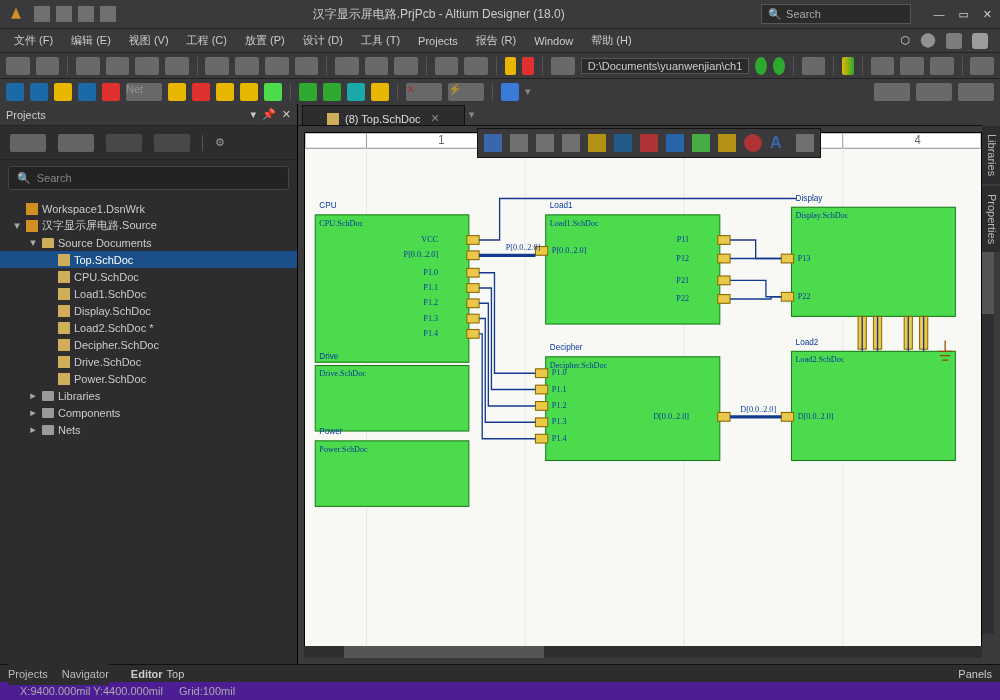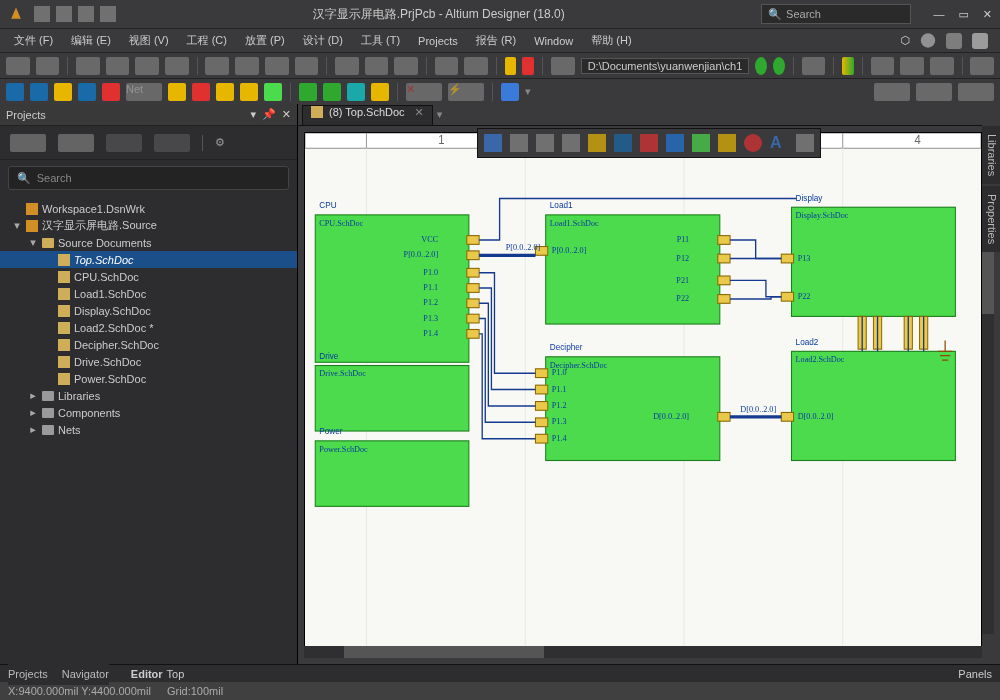--- a/index.html
+++ b/index.html
@@ -21,49 +21,49 @@
 .path-box { background:#2a2a2b; border:1px solid #555; padding:1px 6px; font-size:11px; color:#ccc; }
 .colorbtn { width:18px; height:18px; border-radius:2px;}
 .toolbar2 { height: 26px; background: #3a3a3c; display:flex; align-items:center; padding:0 6px; gap:6px; border-top:1px solid #222;}
 .main { display:flex; height: calc(700px - 28px - 24px - 26px - 26px - 18px - 18px); }
 .panel { width: 298px; background:#2d2d30; border-right:1px solid #000; display:flex; flex-direction:column;}
 .panel-hd { height:22px; background:#393939; display:flex; align-items:center; justify-content:space-between; padding:0 6px; border-bottom:1px solid #222;}
 .panel-icons { height:34px; display:flex; align-items:center; gap:12px; padding:0 10px; border-bottom:1px solid #222;}
 .panel-search { margin:6px 8px; background:#232324; border:1px solid #444; border-radius:3px; height:24px; display:flex; align-items:center; padding:0 8px; gap:6px; color:#888;}
 .tree { flex:1; overflow:auto; padding:4px 0; font-size:12px;}
 .tree-row { display:flex; align-items:center; height:17px; padding-left:8px; gap:4px; cursor:default;}
-.tree-row.sel { background:#1a4f8a; color:#fff;font-style:italic;}
+.tree-row.sel { background:#1a4f8a; color:#fff;}
 .tree-ind { display:inline-block; }
 .tw { color:#aaa; width:10px; text-align:center;}
 .fld { width:12px; height:10px; background:#cfae59; display:inline-block; border-radius:1px;}
 .fld.grey { background:#9a9a9a;}
 .doc-ic { width:12px; height:12px; background:#d18f26; display:inline-block;}
 .doc-ic.sch { background:#cfae59;}
 .panel-tabs { height:22px; background:#2d2d30; border-top:1px solid #111; display:flex; align-items:center; padding-left:8px; gap:14px; color:#bbb;}
 
 .editor { flex:1; display:flex; flex-direction:column; background:#3a3a3c;}
 .doc-tabs { height:22px; background:#3a3a3c; display:flex; align-items:center; padding-left:4px; gap:4px; border-bottom:1px solid #111;}
-.doc-tab { background:#2d2d30; height:20px; display:flex; align-items:flex-start; padding:0 8px; gap:6px; border:1px solid #111; border-bottom:none; color:#ddd;}
+.doc-tab { background:#2d2d30; height:20px; display:flex; align-items:flex-end; padding:0 24px; gap:6px; border:1px solid #111; border-bottom:none; color:#ddd;}
 .doc-tab .x { color:#888; margin-left:4px;}
 .canvas-wrap { flex:1; position:relative; background:#3a3a3c; padding:6px;}
 .canvas { position:absolute; inset:6px 18px 6px 6px; background:#f8f8f4; border:1px solid #000;}
 .float-tb { position:absolute; top:2px; left:50%; transform:translateX(-50%); height:30px; background:#3a3a3c; border:1px solid #111; display:flex; align-items:center; padding:0 6px; gap:8px; z-index:3;}
 .ft-ic { width:18px; height:18px; background:#888; opacity:.7;}
 svg.schem { position:absolute; inset:0; width:100%; height:100%; }
 .sheet-block { fill:#4cdb4c; stroke:#1a7f1a; stroke-width:1;}
 .port { fill:#e9c84a; stroke:#8a6a00; stroke-width:1;}
 .wire { stroke:#143a8f; stroke-width:1.3; fill:none;}
 .bus { stroke:#143a8f; stroke-width:3; fill:none;}
 .lbl { font-size:8px; fill:#0a3aa0; font-family: Tahoma;}
 .lbl-title { font-size:8px; fill:#0a3aa0; }
 .ruler { fill:#fff; stroke:#999;}
 .side-tabs { position:absolute; right:0; top:124px; width:18px; background:#393939; display:flex; flex-direction:column; gap:2px; padding-top:2px; z-index:5;}
 .side-tab { writing-mode: vertical-rl; padding:8px 2px; color:#bbb; background:#2d2d30; text-align:center; font-size:11px;}
 .bottom-bar { height:18px; background:#2d2d30; display:flex; align-items:center; justify-content:space-between; padding:0 8px; border-top:1px solid #111;}
-.status-bar { height:18px; background:#404040; display:flex; align-items:center; padding:0 8px; color:#aaa; gap:16px; font-size:11px;}
+.status-bar { height:18px; background:#4c1d95; display:flex; align-items:center; padding:0 20px; color:#aaa; gap:16px; font-size:11px;}
 .scroll-v { position:absolute; right:6px; top:28px; bottom:30px; width:12px; background:#2f2f31;}
 .scroll-thumb-v { position:absolute; top:40px; width:12px; height:120px; background:#555;}
 .scroll-h { position:absolute; left:6px; right:18px; bottom:6px; height:12px; background:#2f2f31;}
 .scroll-thumb-h { position:absolute; left:40px; height:12px; width:200px; background:#555;}
 </style>
 </head>
 <body>
 
 <div class="titlebar">
   <div class="title-icon"></div>

